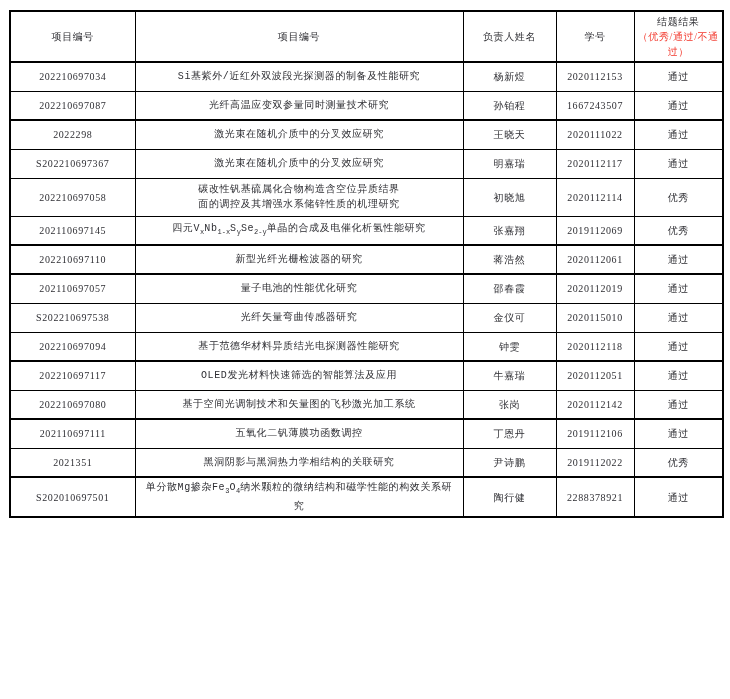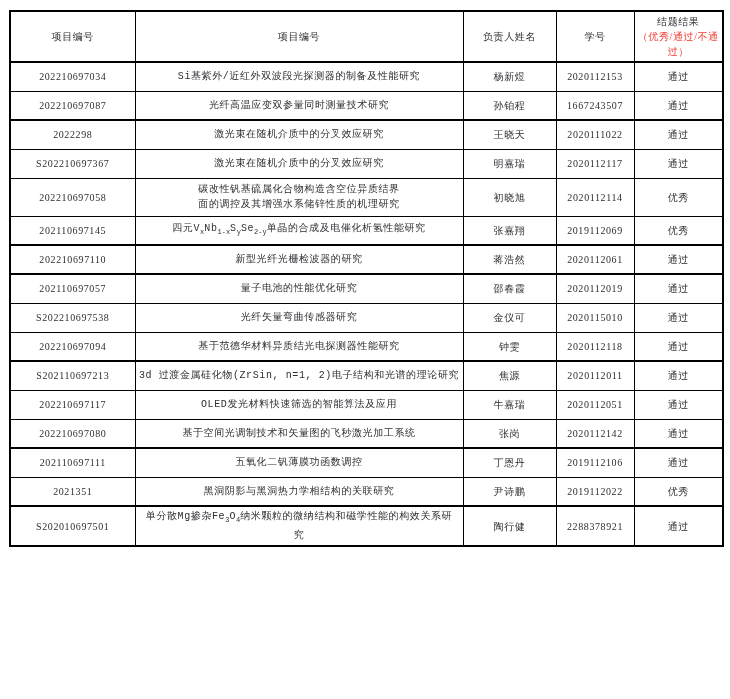--- a/index.html
+++ b/index.html
@@ -126,27 +126,20 @@
       <td>通过</td>
     </tr>
     <tr class="tb">
       <td>202210697094</td>
       <td class="name">基于范德华材料异质结光电探测器性能研究</td>
       <td>钟雯</td>
       <td>2020112118</td>
       <td>通过</td>
     </tr>
     <tr>
-      <td>S202110697213</td>
-      <td class="name">3d 过渡金属硅化物(ZrSin, n=1, 2)电子结构和光谱的理论研究</td>
-      <td>焦源</td>
-      <td>2020112011</td>
-      <td>通过</td>
-    </tr>
-    <tr>
       <td>202210697117</td>
       <td class="name">OLED发光材料快速筛选的智能算法及应用</td>
       <td>牛嘉瑞</td>
       <td>2020112051</td>
       <td>通过</td>
     </tr>
     <tr class="tb">
       <td>202210697080</td>
       <td class="name">基于空间光调制技术和矢量图的飞秒激光加工系统</td>
       <td>张岗</td>

